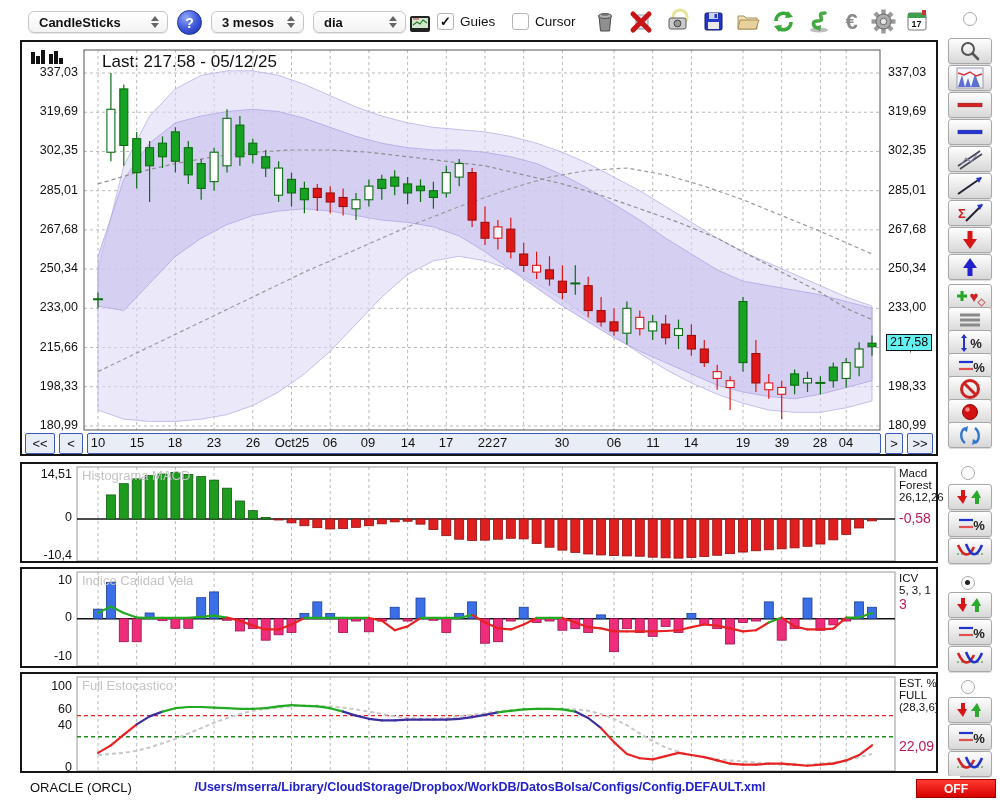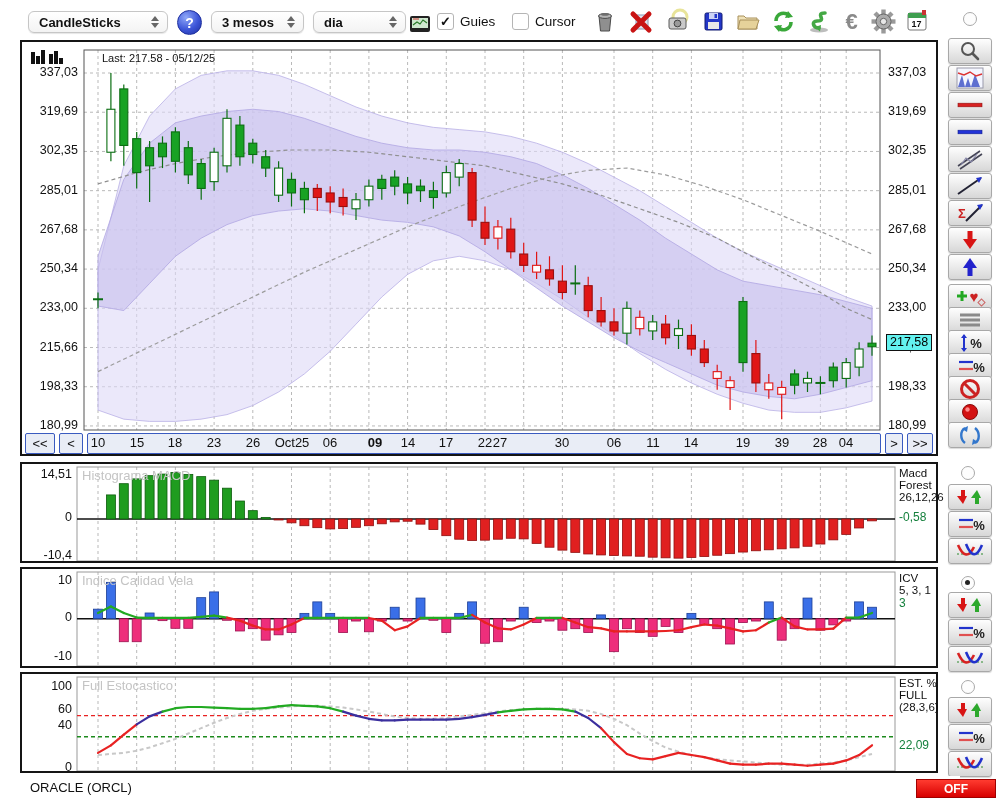--- a/index.html
+++ b/index.html
@@ -22,28 +22,28 @@
   .chk .box{width:15px;height:15px;border:1px solid #b5b5b5;border-radius:3px;background:#fff;
       display:flex;align-items:center;justify-content:center;font-size:13px;font-weight:bold;color:#111;line-height:1;}
   .tb-icon{position:absolute;top:5px;width:27px;height:27px;display:flex;align-items:center;justify-content:center;}
   .radio{position:absolute;width:14px;height:14px;border-radius:50%;border:1.5px solid #a9a9a9;background:#fdfdfd;box-sizing:border-box;}
   .radio .dot{position:absolute;left:3px;top:3px;width:5px;height:5px;border-radius:50%;background:#222;display:none;}
   .radio.sel .dot{display:block;}
   
   .panel{position:absolute;left:20px;width:918px;border:2px solid #151515;background:#fff;box-sizing:border-box;}
   .panel svg{position:absolute;left:0;top:0;}
   .overlay{position:absolute;z-index:3;}
-  .last-label{font-size:11px;color:#101010;}
+  .last-label{font-size:17px;color:#101010;}
   .plot-title{font-size:13px;color:#c4c4c4;}
   .ylab{position:absolute;font-size:12.5px;color:#111;z-index:3;}
   .ylab.r{text-align:left;}
   .ylab.l{text-align:right;width:54px;}
   .ind-lab{position:absolute;font-size:12.5px;color:#111;text-align:right;width:46px;z-index:3;}
   .ind-right{position:absolute;left:877px;font-size:11.5px;line-height:12px;color:#111;z-index:3;white-space:nowrap;}
-  .ind-value{position:absolute;left:877px;font-size:12px;color:#15803d;z-index:3;}
+  .ind-value{position:absolute;left:877px;font-size:14px;color:#be185d;z-index:3;}
   .price-tag{position:absolute;z-index:4;background:#63f2ef;border:1.5px solid #111;font-size:12.5px;
       padding:0 3px;line-height:15px;color:#000;}
   
   .nav-strip{position:absolute;left:3px;top:391px;width:908px;height:21px;display:flex;gap:4px;z-index:3;}
   .nav-btn,.dates-box{border:1.5px solid #3a5bc0;background:#e9edf6;border-radius:2px;box-sizing:border-box;
       font-size:13px;display:flex;align-items:center;justify-content:center;color:#111;}
   .dates-box{flex:1;position:relative;}
   .dates-box span{position:absolute;top:1px;width:40px;margin-left:-20px;text-align:center;font-size:13px;}
   
   .tool-btn{position:absolute;left:948px;width:42px;height:24px;border:1px solid #a8a8a8;border-radius:3px;
@@ -396,21 +396,21 @@
       <div class="nav-btn" style="width:30px;">&lt;&lt;</div>
       <div class="nav-btn" style="width:24px;">&lt;</div>
       <div class="dates-box" id="dates-box">
           <span style="left: 10px;">10</span>
           <span style="left: 49px;">15</span>
           <span style="left: 87px;">18</span>
           <span style="left: 126px;">23</span>
           <span style="left: 165px;">26</span>
           <span style="left: 204px;">Oct25</span>
           <span style="left: 242px;">06</span>
-          <span style="left: 287px; font-weight: bold;">09</span>
+          <span style="left: 280px;">09</span>
           <span style="left: 320px;">14</span>
           <span style="left: 358px;">17</span>
           <span style="left: 397px;">22</span>
           <span style="left: 412px;">27</span>
           <span style="left: 474px;">30</span>
           <span style="left: 526px;">06</span>
           <span style="left: 565px;">11</span>
           <span style="left: 603px;">14</span>
           <span style="left: 655px;">19</span>
           <span style="left: 694px;">39</span>
@@ -949,15 +949,16 @@
         <svg width="40" height="24">
           <line x1="7" y1="15" x2="33" y2="15" stroke="#2c8a2c" stroke-width="1.2" stroke-dasharray="2,2"></line>
           <path d="M8 6 Q16 24 24 8" fill="none" stroke="#d82222" stroke-width="2.6"></path>
           <path d="M16 5 Q24 25 32 6" fill="none" stroke="#2233cc" stroke-width="2.6"></path>
         </svg>
       </div>
     </div>
 
   <div class="status">
     <div class="sym">ORACLE (ORCL)</div>
+    <div class="cfg-path">/Users/mserra/Library/CloudStorage/Dropbox/WorkDB/DatosBolsa/Configs/Config.DEFAULT.xml</div>
     <div class="off-btn">OFF</div>
   </div>
 </div>
 
 </body></html>

